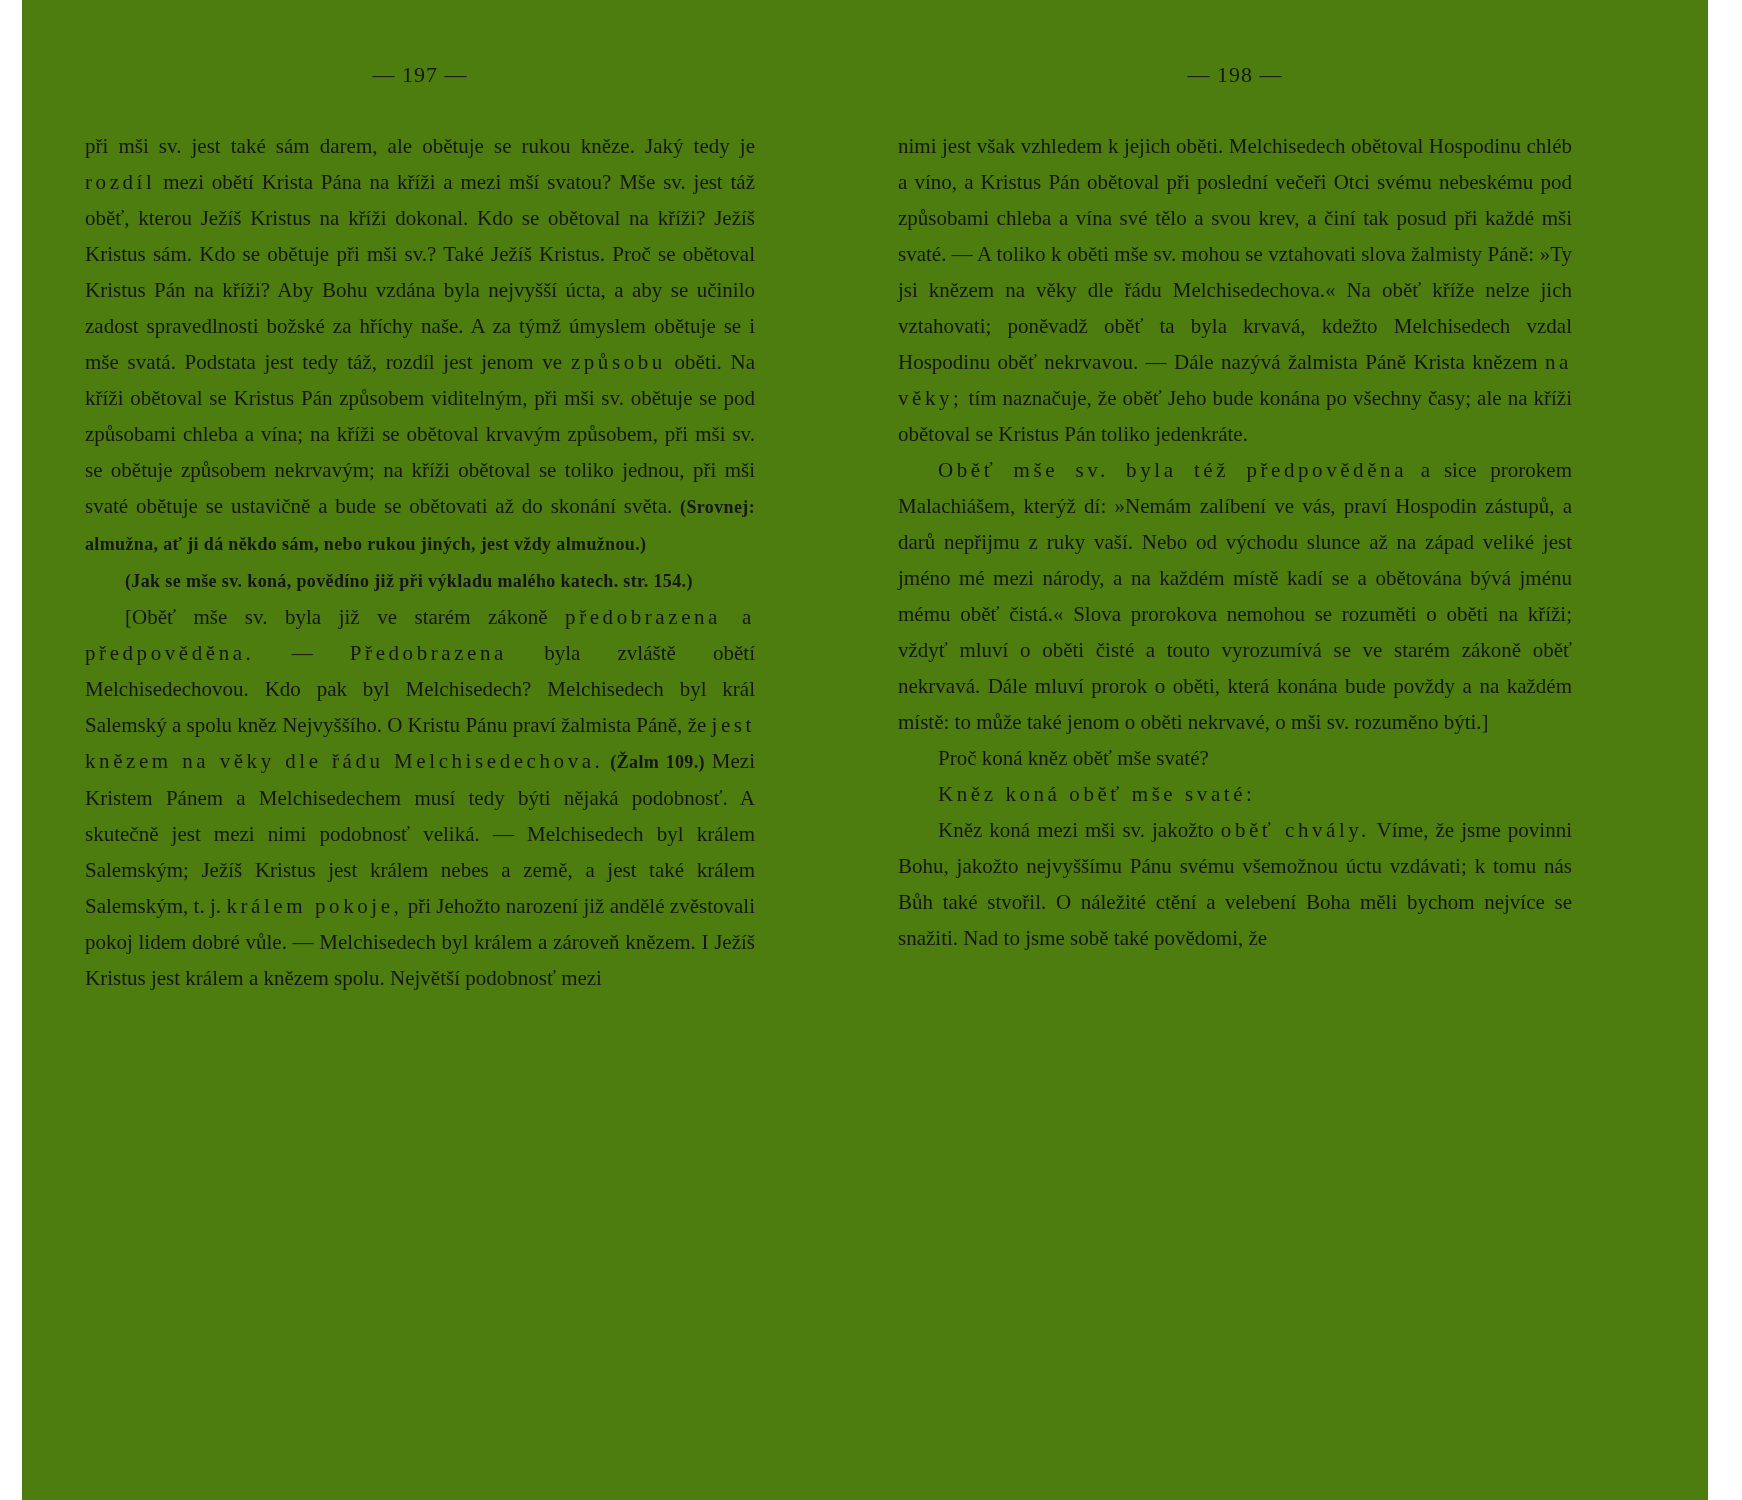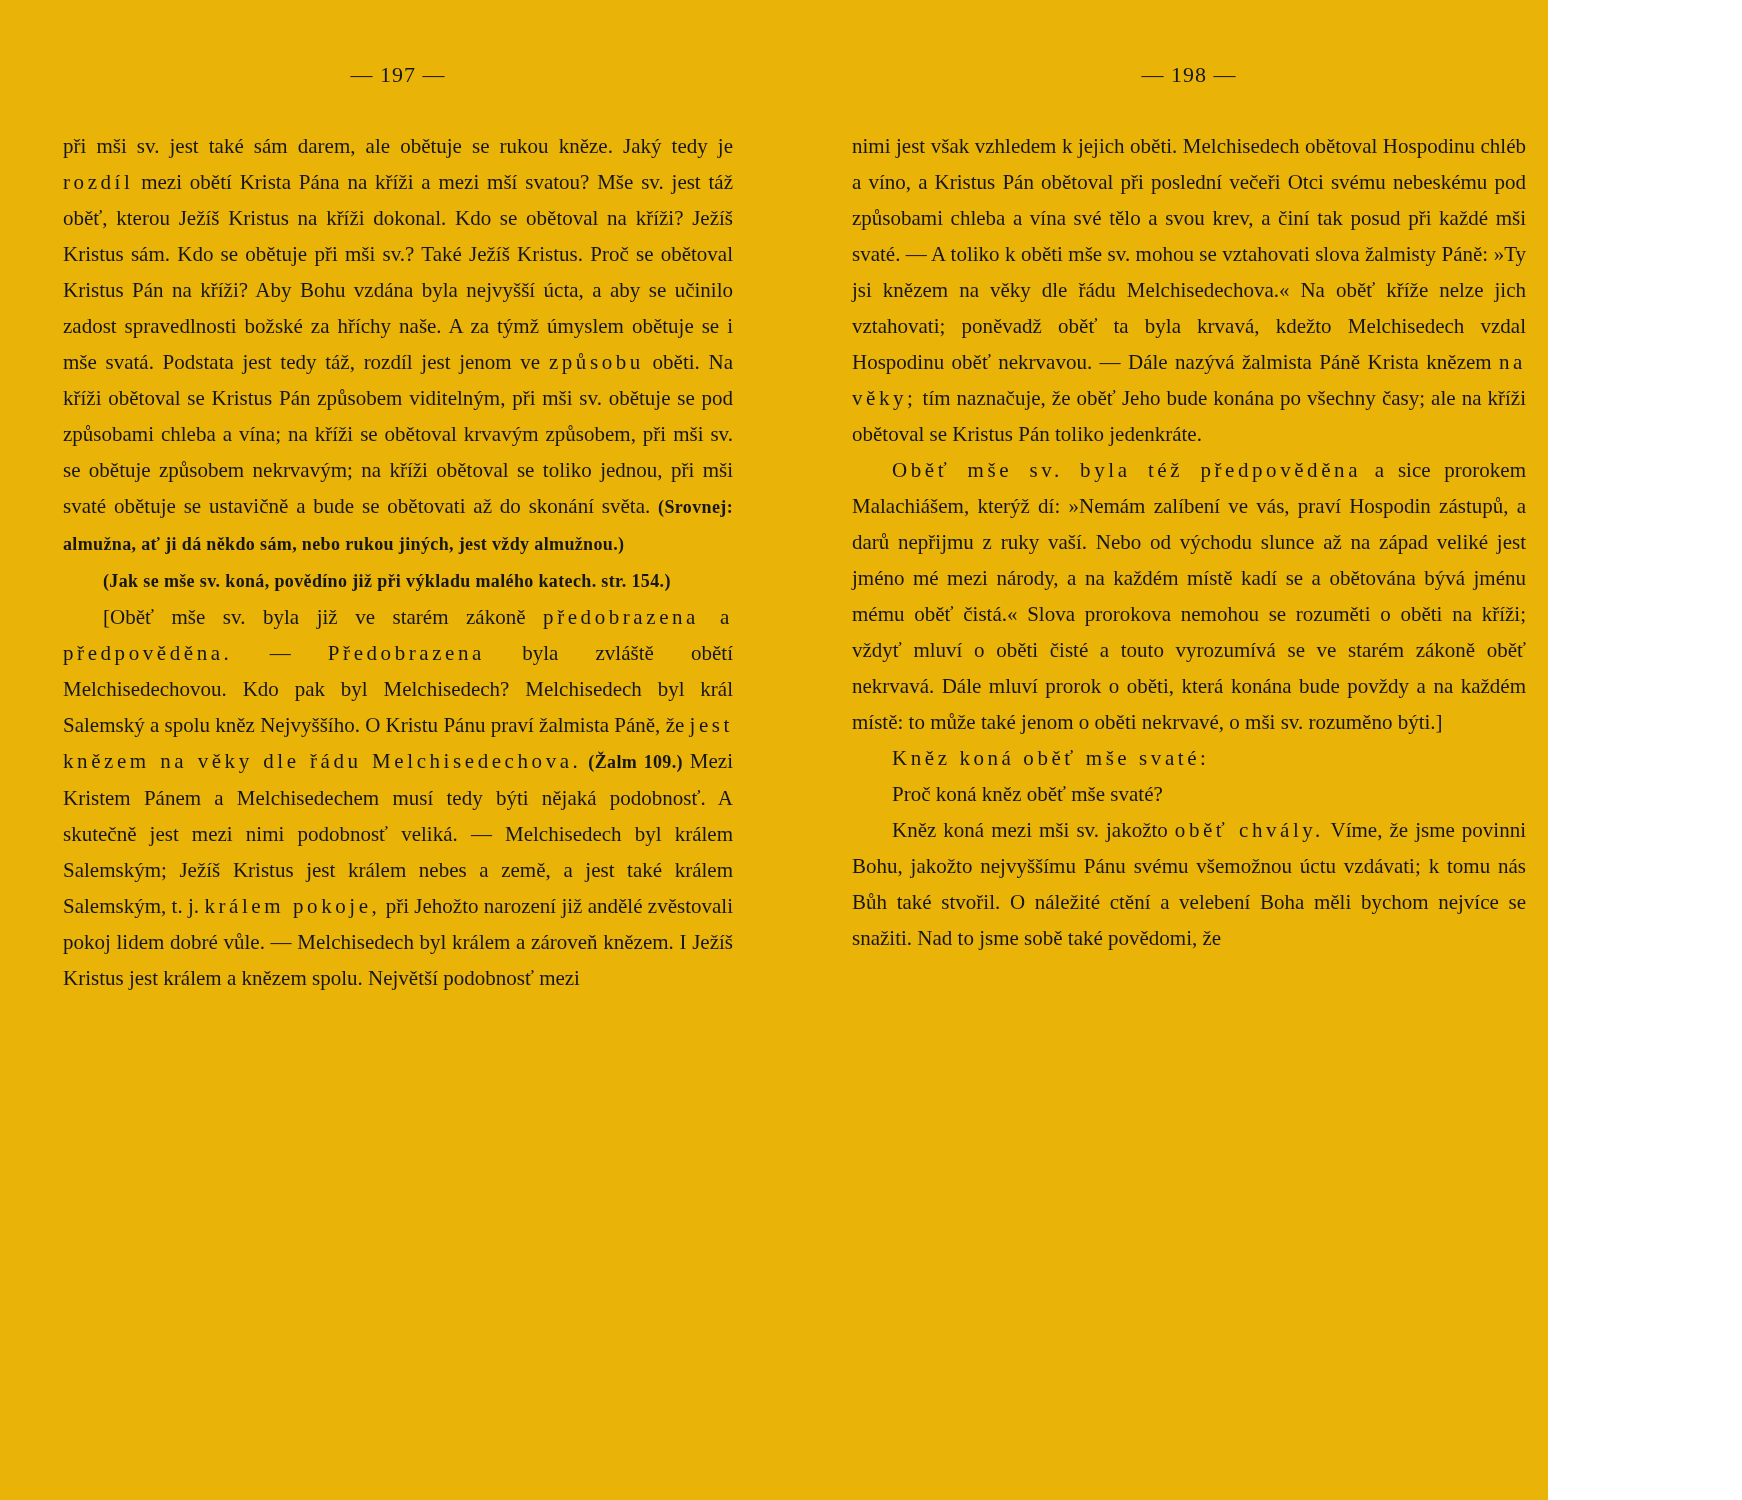--- a/index.html
+++ b/index.html
@@ -9,30 +9,31 @@
   }
   body {
     width: 1742px;
     height: 1500px;
     overflow: hidden;
     font-family: "Liberation Serif", "DejaVu Serif", serif;
     color: #161616;
   }
   .spread {
     position: relative;
-    width: 1548px;
+    width: 1686px;
     height: 1500px;
-    background: #eab308;
+    background: #4d7c0f;
+    margin-left: 22px;
   }
   .page {
     position: absolute;
     top: 62px;
   }
   .page--left  { left: 63px;  width: 670px; }
-  .page--right { left: 852px; width: 674px; }
+  .page--right { left: 876px; width: 674px; }
   .pagenum {
     text-align: center;
     font-size: 22px;
     letter-spacing: 1px;
     margin: 0 0 40px 0;
     line-height: 26px;
   }
   .pagebody {
     font-size: 21px;
     line-height: 36px;
@@ -69,19 +70,19 @@
         <p class="para indent"><span class="seg-small">(Jak se mše sv. koná, povědíno již při výkladu malého katech. str. 154.)</span></p>
         <p class="para indent"><span class="seg-normal">[Oběť mše sv. byla již ve starém zákoně </span><span class="seg-spaced">předobrazena a předpověděna.</span><span class="seg-normal"> — </span><span class="seg-spaced">Předobrazena</span><span class="seg-normal"> byla zvláště obětí Melchisedechovou. Kdo pak byl Melchisedech? Melchisedech byl král Salemský a spolu kněz Nejvyššího. O Kristu Pánu praví žalmista Páně, že </span><span class="seg-spaced">jest knězem na věky dle řádu Melchisedechova.</span><span class="seg-normal"> </span><span class="seg-small">(Žalm 109.)</span><span class="seg-normal"> Mezi Kristem Pánem a Melchisedechem musí tedy býti nějaká podobnosť. A skutečně jest mezi nimi podobnosť veliká. — Melchisedech byl králem Salemským; Ježíš Kristus jest králem nebes a země, a jest také králem Salemským, t. j. </span><span class="seg-spaced">králem pokoje,</span><span class="seg-normal"> při Jehožto narození již andělé zvěstovali pokoj lidem dobré vůle. — Melchisedech byl králem a zároveň knězem. I Ježíš Kristus jest králem a knězem spolu. Největší podobnosť mezi</span></p>
       </div>
   </section>
 
   <section class="page page--right">
     <header class="pagenum">— 198 —</header>
     <div class="pagebody">
         <p class="para"><span class="seg-normal">nimi jest však vzhledem k jejich oběti. Melchisedech obětoval Hospodinu chléb a víno, a Kristus Pán obětoval při poslední večeři Otci svému nebeskému pod způsobami chleba a vína své tělo a svou krev, a činí tak posud při každé mši svaté. — A toliko k oběti mše sv. mohou se vztahovati slova žalmisty Páně: »Ty jsi knězem na věky dle řádu Melchisedechova.« Na oběť kříže nelze jich vztahovati; poněvadž oběť ta byla krvavá, kdežto Melchisedech vzdal Hospodinu oběť nekrvavou. — Dále nazývá žalmista Páně Krista knězem </span><span class="seg-spaced">na věky;</span><span class="seg-normal"> tím naznačuje, že oběť Jeho bude konána po všechny časy; ale na kříži obětoval se Kristus Pán toliko jedenkráte.</span></p>
         <p class="para indent"><span class="seg-spaced">Oběť mše sv. byla též předpověděna</span><span class="seg-normal"> a sice prorokem Malachiášem, kterýž dí: »Nemám zalíbení ve vás, praví Hospodin zástupů, a darů nepřijmu z ruky vaší. Nebo od východu slunce až na západ veliké jest jméno mé mezi národy, a na každém místě kadí se a obětována bývá jménu mému oběť čistá.« Slova prorokova nemohou se rozuměti o oběti na kříži; vždyť mluví o oběti čisté a touto vyrozumívá se ve starém zákoně oběť nekrvavá. Dále mluví prorok o oběti, která konána bude povždy a na každém místě: to může také jenom o oběti nekrvavé, o mši sv. rozuměno býti.]</span></p>
+        <p class="para indent"><span class="seg-normal">Proč koná kněz oběť mše svaté?</span></p>
         <p class="para indent"><span class="seg-spaced">Kněz koná oběť mše svaté:</span></p>
-        <p class="para indent"><span class="seg-normal">Proč koná kněz oběť mše svaté?</span></p>
         <p class="para indent"><span class="seg-normal">Kněz koná mezi mši sv. jakožto </span><span class="seg-spaced">oběť chvály.</span><span class="seg-normal"> Víme, že jsme povinni Bohu, jakožto nejvyššímu Pánu svému všemožnou úctu vzdávati; k tomu nás Bůh také stvořil. O náležité ctění a velebení Boha měli bychom nejvíce se snažiti. Nad to jsme sobě také povědomi, že</span></p>
       </div>
   </section>
 
 </div>
 
 </body></html>

